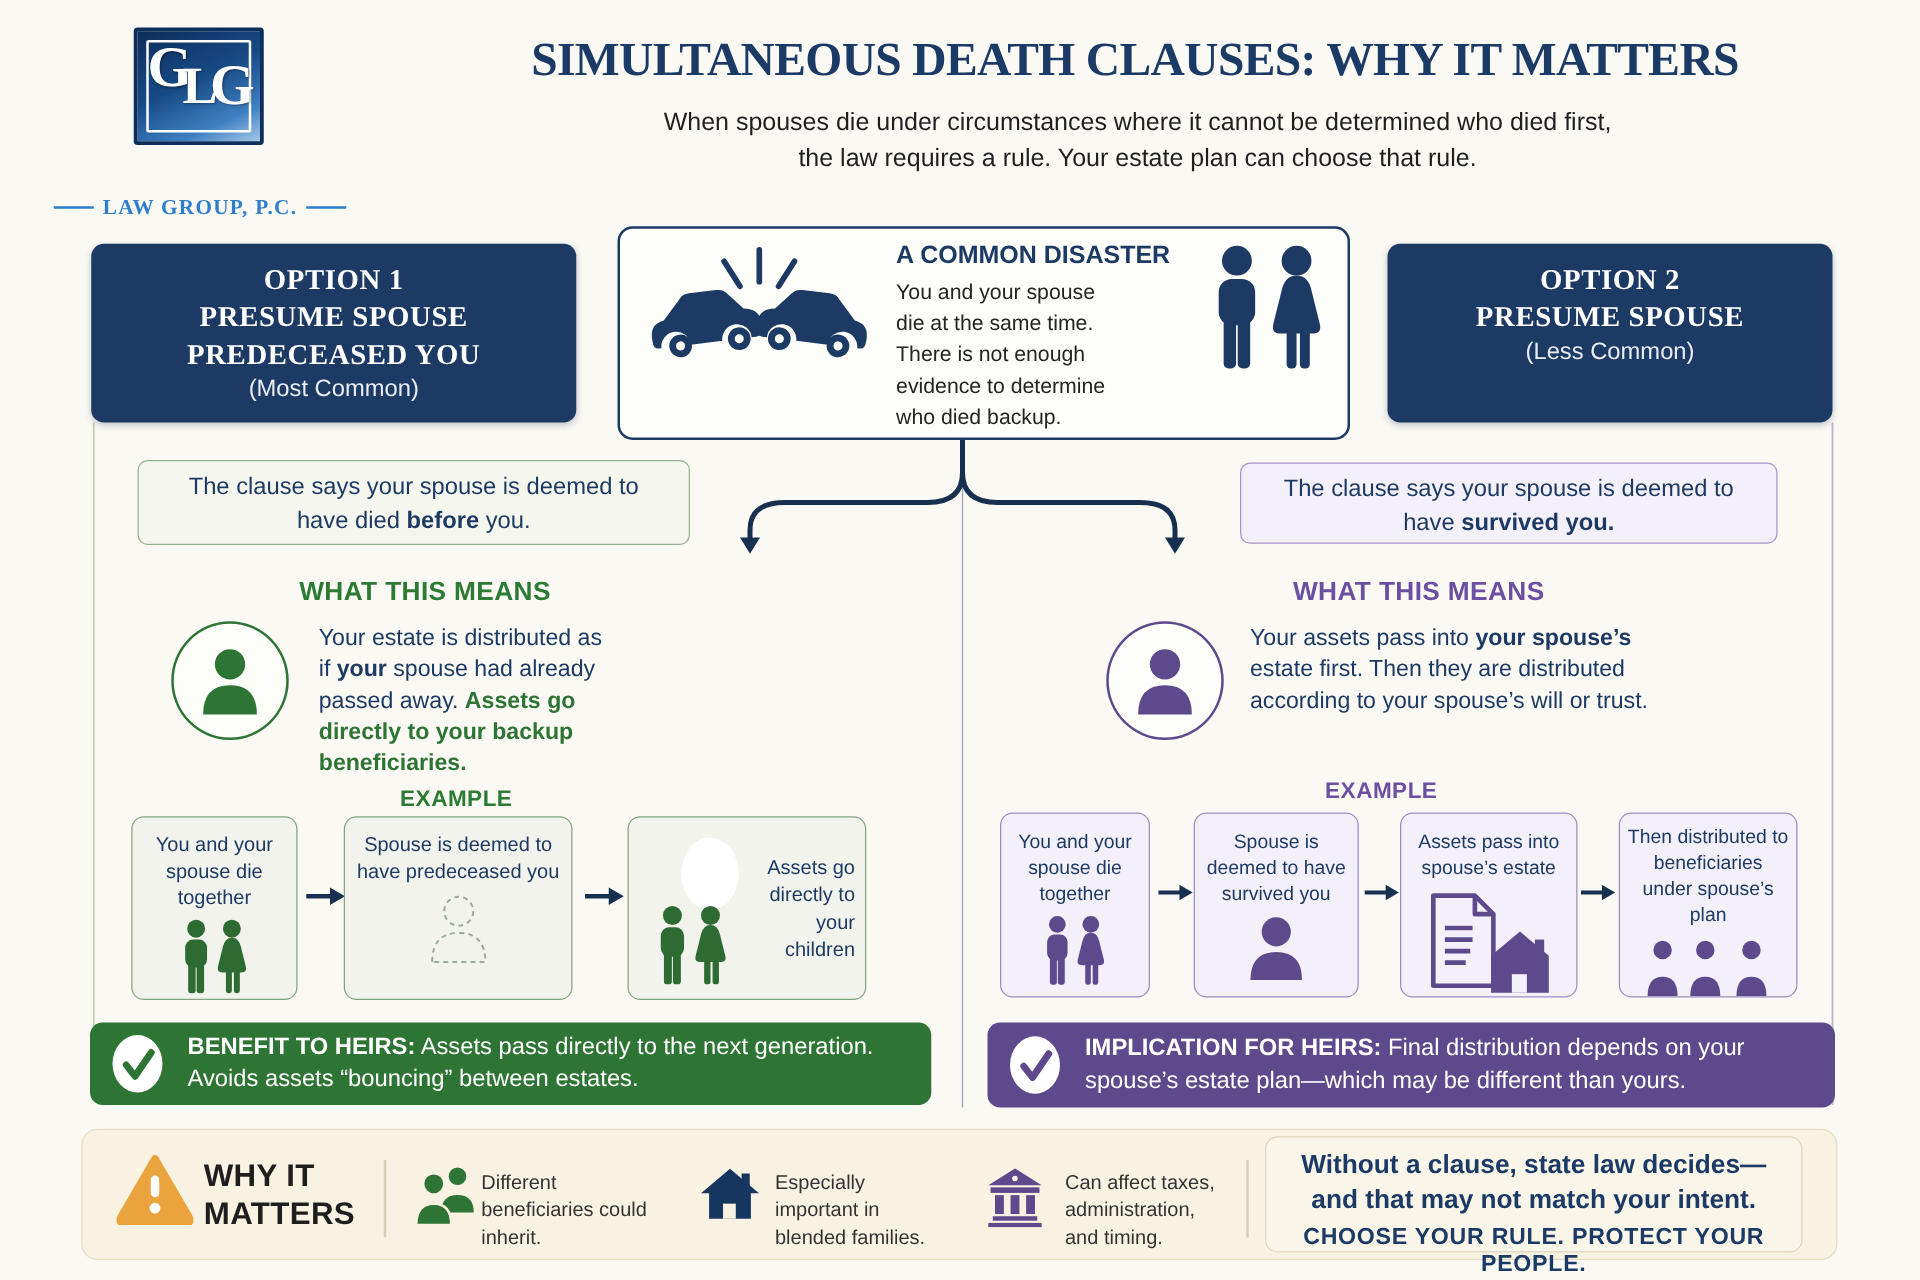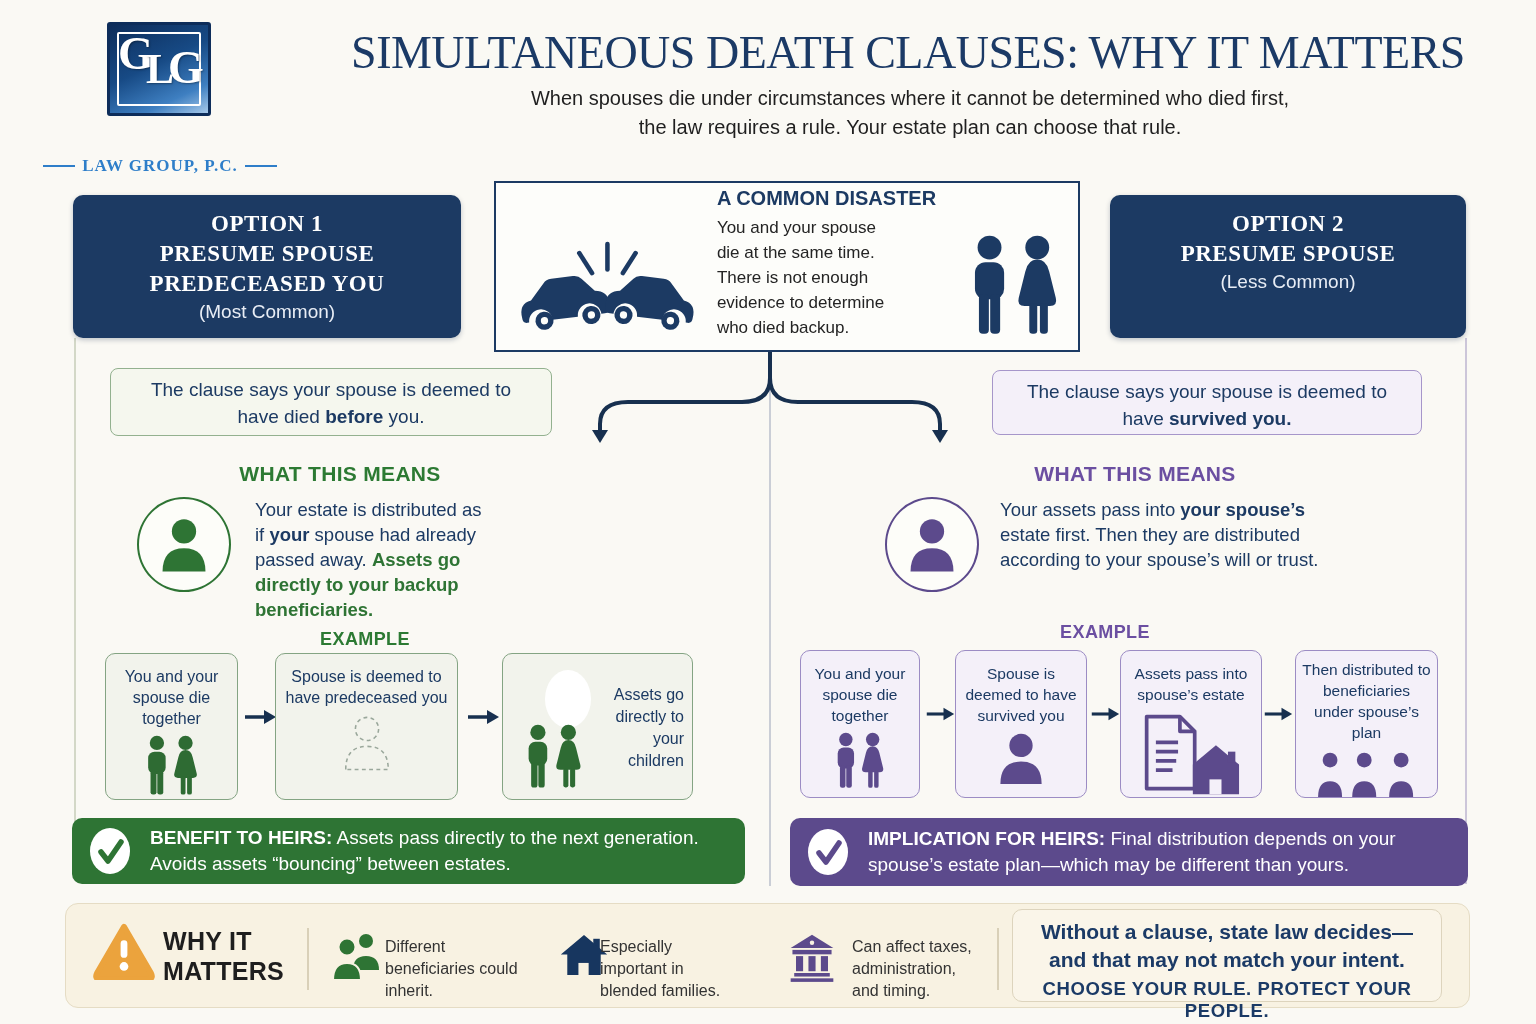--- a/index.html
+++ b/index.html
@@ -17,33 +17,33 @@
     background:linear-gradient(155deg,#0d2d5a 0%,#174a85 45%,#3e7fc1 78%,#a6c9ea 100%);}
   .logo-inner{position:absolute; inset:7px; border:2px solid #ffffff; border-radius:2px;}
   .logo-letter{position:absolute; color:#fff; font-weight:bold; text-shadow:1px 1px 2px rgba(0,0,0,.35);}
   .lg1{left:8px; top:2px; font-size:46px;}
   .lg2{left:36px; top:20px; font-size:42px;}
   .lg3{left:58px; top:16px; font-size:46px;}
   .firm{left:30px; top:114px; width:260px; text-align:center; color:#1c3968; font-size:40px; letter-spacing:2px;}
   .tagline{left:40px; top:156px; width:240px; display:flex; align-items:center; justify-content:center; gap:7px; color:#2e7ec9;}
   .tagline .txt{font-size:17px; letter-spacing:1px; font-weight:bold;}
   .tagline .dash{width:32px; height:2.5px; background:#2e7ec9;}
-  .title{left:280px; top:26px; width:1256px; text-align:center; color:#1b3a66; font-size:46px; font-weight:normal; letter-spacing:-0.5px;}
+  .title{left:280px; top:26px; width:1256px; text-align:center; color:#1b3a66; font-size:38px; font-weight:bold; letter-spacing:-0.5px;}
   .subtitle{left:380px; top:84px; width:1060px; text-align:center; color:#1f1f1f; font-size:20px; line-height:29px;}
 
   
   .optbox{background:var(--navy); border-radius:10px; color:#fff; text-align:center; padding-top:14px; box-shadow:0 2px 5px rgba(20,40,70,.25);}
   .opt1{left:73px; top:195px; width:388px; height:143px;}
   .opt2{left:1110px; top:195px; width:356px; height:143px;}
   .optbox .l{font-size:23px; font-weight:bold; line-height:30px; letter-spacing:.5px;}
   .optbox .note{font-size:19px; color:#e8edf5; margin-top:2px; font-family:"Liberation Sans",sans-serif; font-weight:normal;}
 
   
-  .disaster{left:494px; top:181px; width:586px; height:171px; background:#fdfdfa; border:2px solid var(--navy); border-radius:0;
-    display:flex; align-items:flex-end; padding:10px 16px; gap:14px;}
+  .disaster{left:494px; top:181px; width:586px; height:171px; background:#fdfdfa; border:2px solid var(--navy); border-radius:12px;
+    display:flex; align-items:flex-start; padding:10px 16px; gap:14px;}
   .dis-text{width:242px;}
   .dis-head{color:var(--navy); font-weight:bold; font-size:20px; margin-bottom:5px;}
   .dis-line{color:#242424; font-size:17px; line-height:25px;}
 
   
   .clause{border-radius:8px; text-align:center; font-size:19px; line-height:27px; color:var(--navy); padding-top:7px;}
   .clause-l{left:110px; top:368px; width:442px; height:68px; background:#f5f7ee; border:1.5px solid #93b18f;}
   .clause-r{left:992px; top:370px; width:430px; height:65px; background:#f4f0f9; border:1.5px solid #a696ca;}
   .b{font-weight:bold;}
 
@@ -95,21 +95,21 @@
   .why-icon{left:92px; top:922px; color:var(--orange);}
   .why-text{left:163px; top:926px; font-size:25px; font-weight:800; color:#1e1e1e; line-height:30px; letter-spacing:.3px;}
   .fdiv{width:1.5px; background:#d9d0b8; top:928px; height:62px;}
   .fd1{left:307px;} .fd2{left:997px;}
   .fitem-ic{top:932px;}
   .fi1{left:332px; color:var(--green);}
   .fi2{left:558px; color:#17365f;}
   .fi3{left:788px; color:var(--purple);}
   .fitem-tx{font-size:16px; color:#333; line-height:22px; top:936px;}
   .ft1{left:385px; width:150px;}
-  .ft2{left:600px; width:140px;}
+  .ft2{left:620px; width:140px;}
   .ft3{left:852px; width:120px;}
   .closing{left:1012px; top:909px; width:430px; height:93px; border:1px solid #ddd4bd; border-radius:10px; background:#faf5e9;
     text-align:center; color:#1b3a66; padding-top:8px;}
   .closing .cl{font-size:21px; font-weight:bold; line-height:28px;}
   .closing .cta{font-size:18.5px; font-weight:800; letter-spacing:.6px; margin-top:4px;}
 
   svg.ic{display:block;}
   .z2{z-index:2;}
   #wires{left:0; top:0; z-index:1; pointer-events:none;}
 </style>

